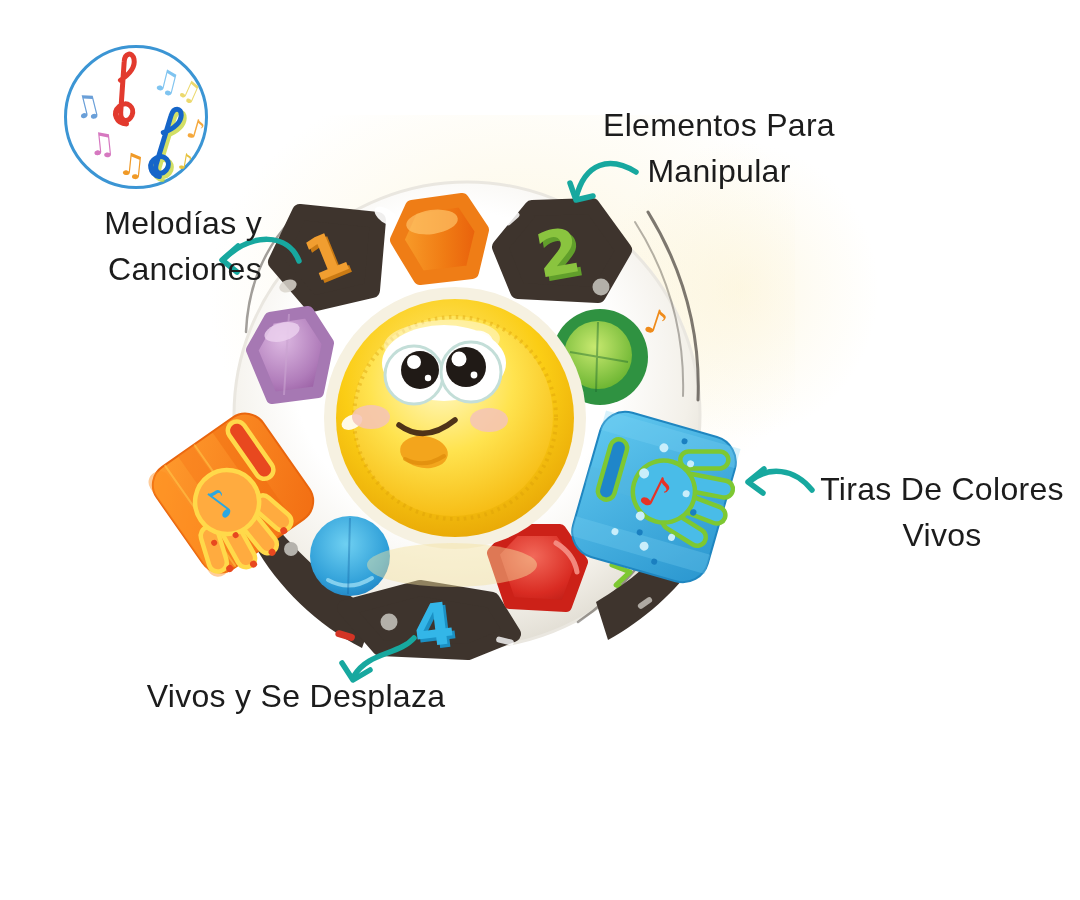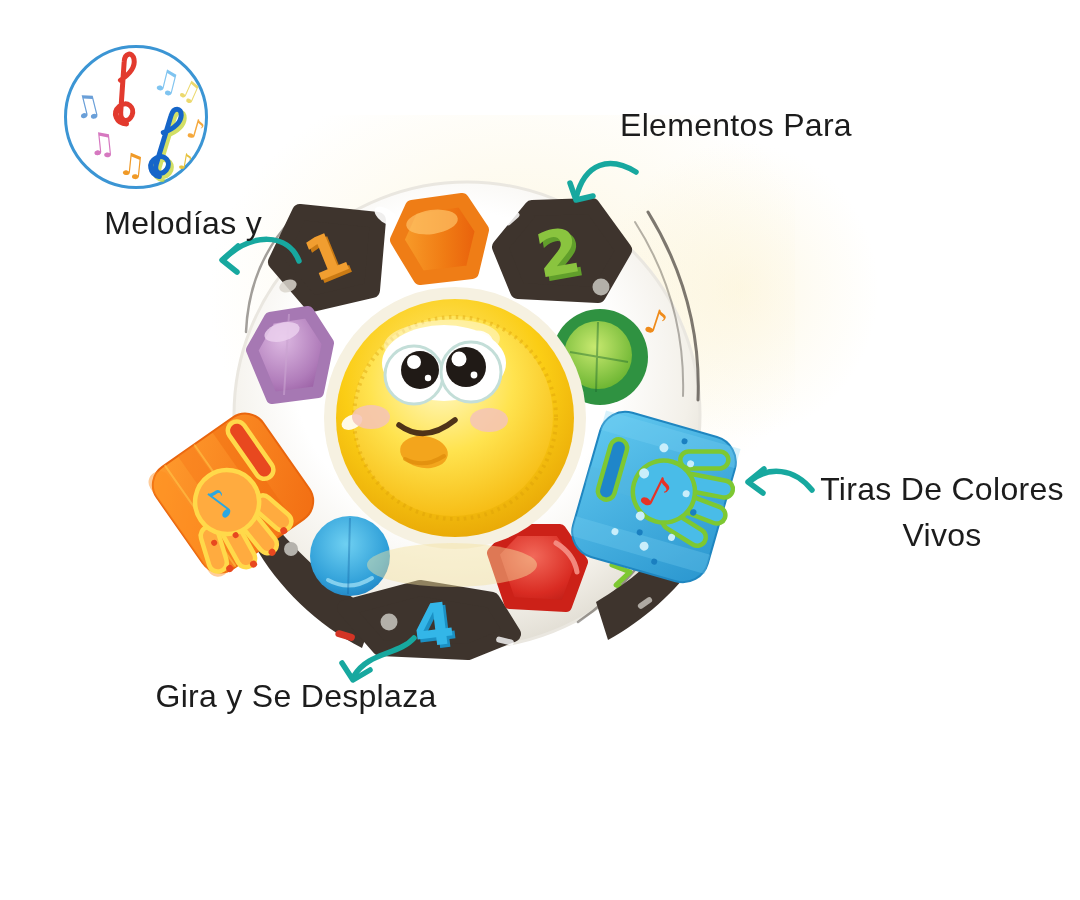--- a/index.html
+++ b/index.html
@@ -9,21 +9,21 @@
   .glow{position:absolute;left:185px;top:115px;width:610px;height:430px;pointer-events:none;
         background:radial-gradient(ellipse at 55% 42%, rgba(251,240,202,0.60), rgba(251,240,202,0) 66%);}
   .glow2{position:absolute;left:600px;top:140px;width:280px;height:300px;pointer-events:none;
         background:radial-gradient(ellipse, rgba(251,240,202,0.45), rgba(251,240,202,0) 70%);}
   #scene{position:absolute;left:0;top:0;width:1080px;height:900px;}
   #music-icon{position:absolute;left:63px;top:44px;width:146px;height:146px;}
   .icon-ring{fill:#ffffff;stroke:var(--color-icon_border);stroke-width:3;}
   .label{position:absolute;text-align:center;color:var(--color-label_text);
          font-size:32px;line-height:46px;font-weight:500;letter-spacing:.3px;}
   #label-melodias{left:10px;top:200px;width:252px;text-align:right;}
-  #label-elementos{left:576px;top:102px;width:320px;}
+  #label-elementos{left:559px;top:102px;width:320px;}
   #label-tiras{left:797px;top:466px;width:290px;}
   #label-sensor{left:126px;top:673px;width:340px;}
   .arrow path{fill:none;stroke:var(--color-arrow);stroke-width:5.5;
               stroke-linecap:round;stroke-linejoin:round;}
   .clef{fill:none;stroke-width:5;stroke-linecap:round;stroke-linejoin:round;}
   .note-text{font-family:"DejaVu Sans", sans-serif;font-weight:bold;}
   .num{font-family:"DejaVu Sans", sans-serif;font-weight:bold;text-anchor:middle;}
   .seam{fill:none;stroke:#46403a;stroke-linecap:round;}
 </style>
 </head>
@@ -267,24 +267,26 @@
     <text class="note-text" font-size="26" transform="translate(112,50) rotate(24)" fill="#ecd96e">♫</text>
     <text class="note-text" font-size="31" transform="translate(13,76) rotate(-14)" fill="#6a9fd8">♫</text>
     <text class="note-text" font-size="31" transform="translate(26,112) rotate(-6)" fill="#d678c0">♫</text>
     <text class="note-text" font-size="31" transform="translate(54,130) rotate(6)" fill="#f09a28">♫</text>
     <text class="note-text" font-size="27" transform="translate(122,92) rotate(16)" fill="#f5a83c">♪</text>
     <text class="note-text" font-size="22" transform="translate(114,124) rotate(10)" fill="#e6c23c">♪</text>
   </svg>
 
   <div class="label" id="label-melodias">
     <div>Melodías y</div>
+    <div>Canciones</div>
   </div>
   <div class="label" id="label-elementos">
     <div>Elementos Para</div>
+    <div>Manipular</div>
   </div>
   <div class="label" id="label-tiras">
     <div>Tiras De Colores</div>
     <div>Vivos</div>
   </div>
   <div class="label" id="label-sensor">
-    <div>Gira y Se Desplaza</div>
+    <div>Vivos y Se Desplaza</div>
   </div>
 </div>
 
 </body></html>

